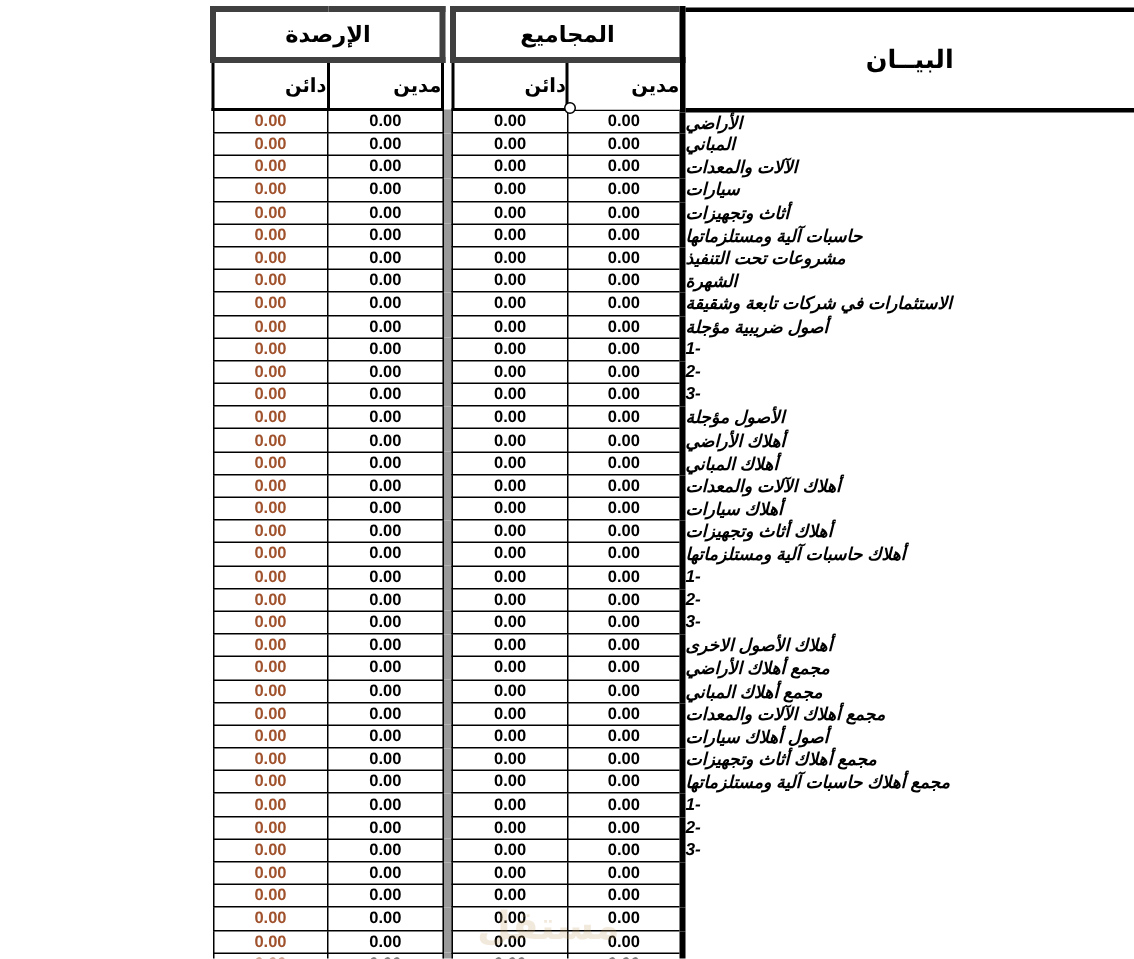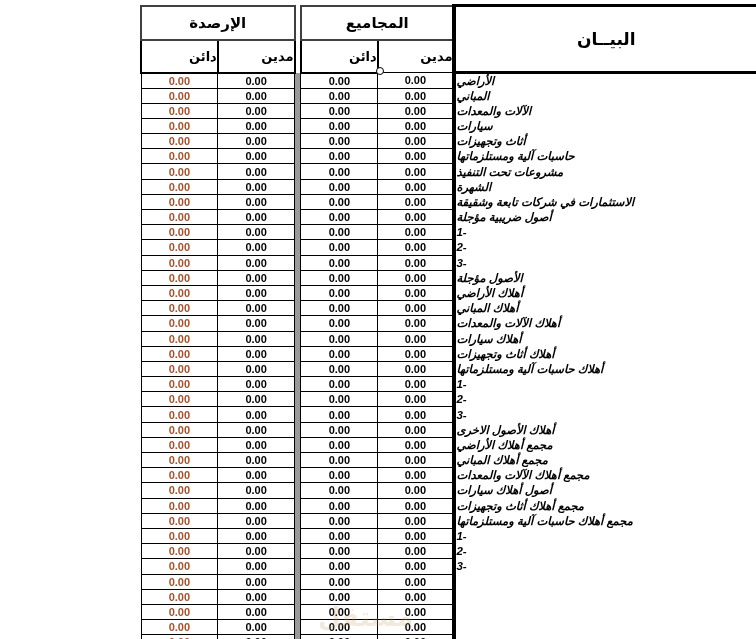--- a/index.html
+++ b/index.html
@@ -34,21 +34,21 @@
   .col-bayan{width:279px;}
   .col-num{width:71px;}
   .col-gap{width:6px;}
 
   
   .hdr-group{
     height:34px;
     text-align:center;
     font-size:15px;
     color:#000;
-    border:2px solid #404040;
+    border:4px solid #404040;
     background:#fff;
     letter-spacing:0px;
   }
   .hdr-bayan{
     height:67px;
     text-align:center;
     font-size:17px;
     color:#000;
     border-top:3px solid #000;
     border-bottom:3px solid #000;

